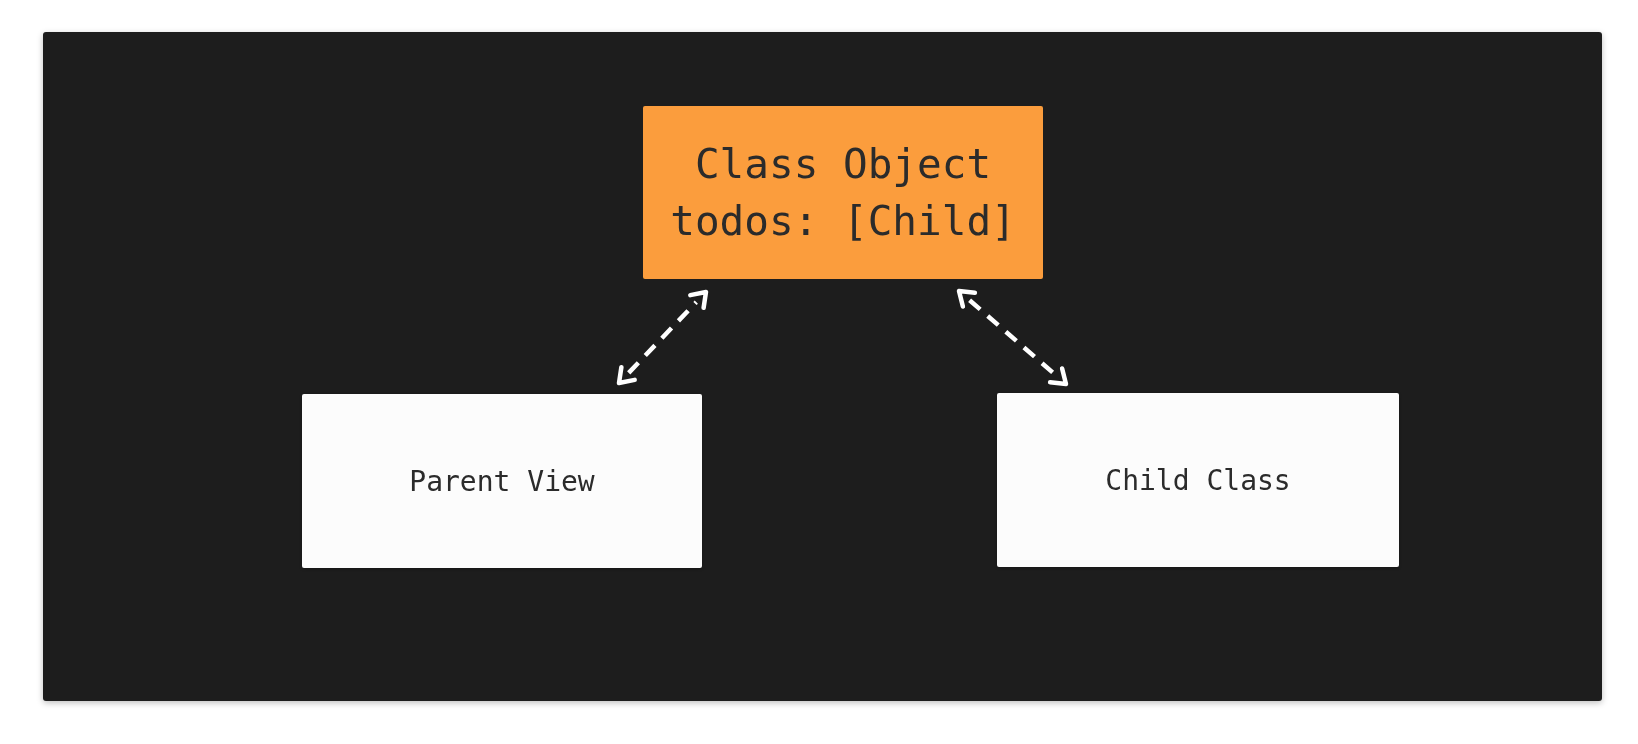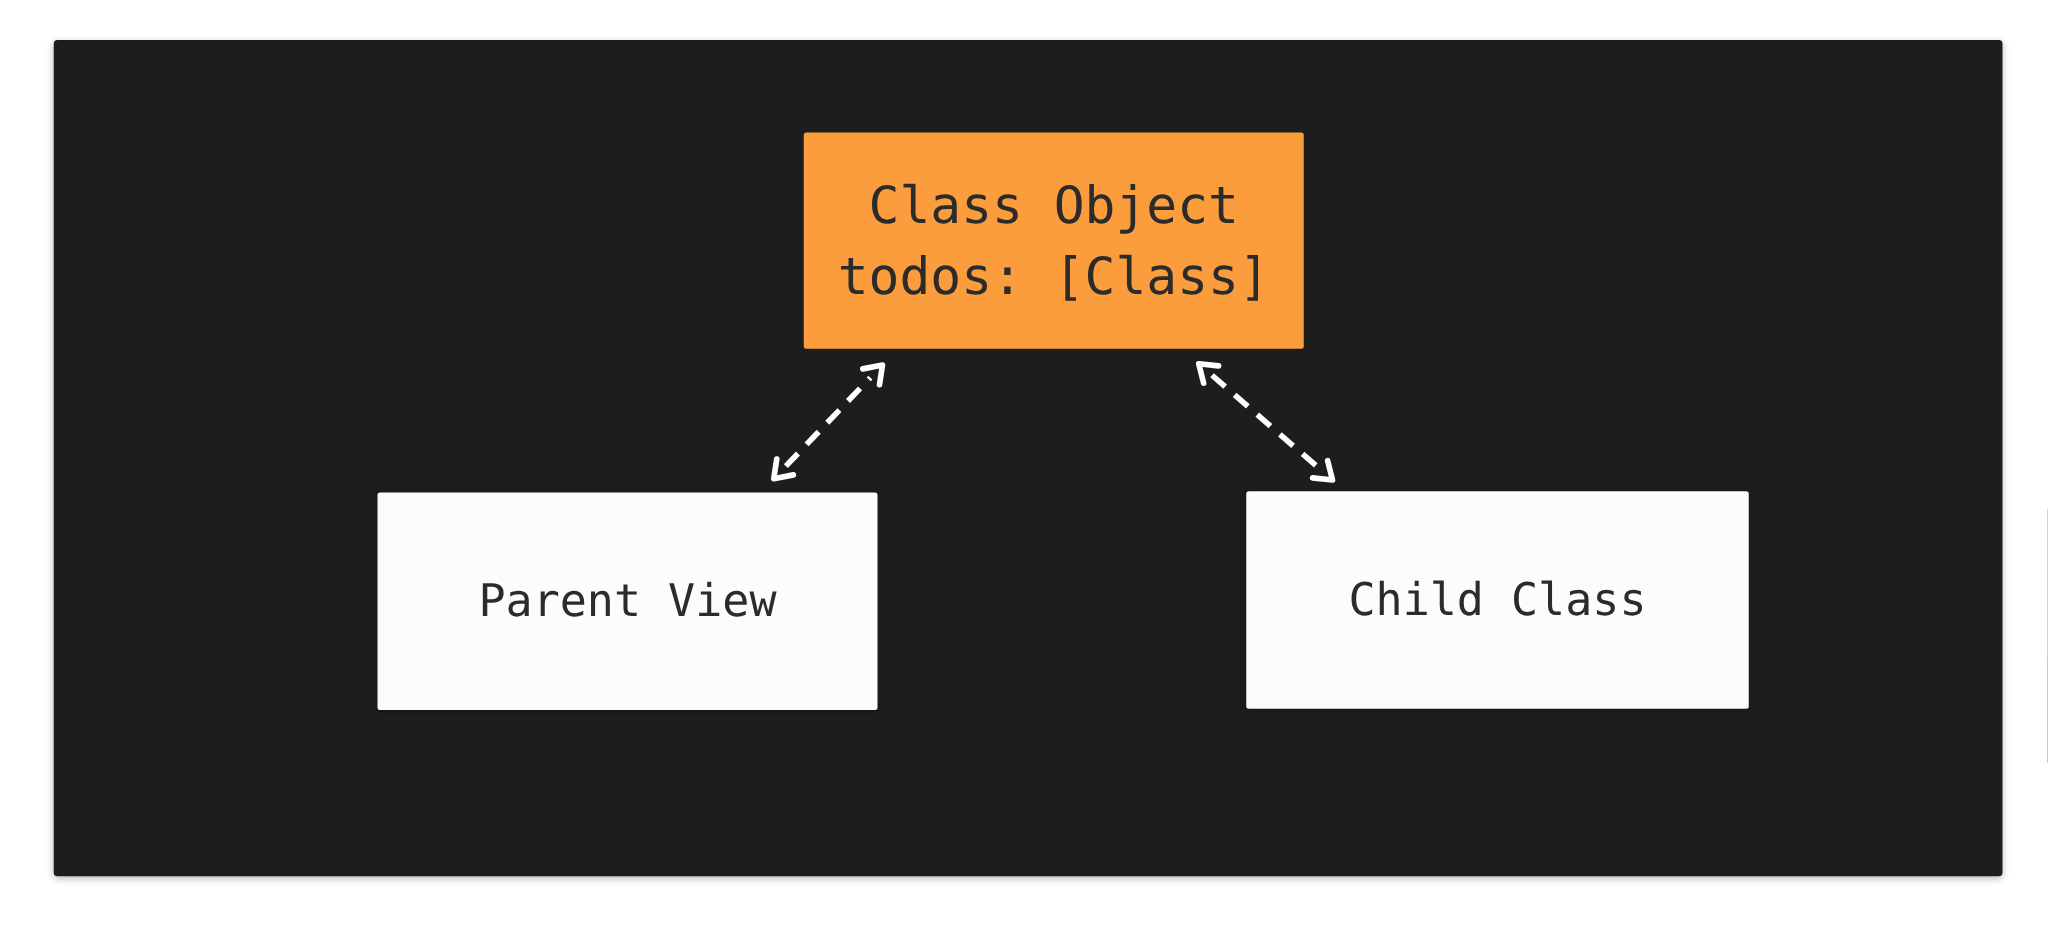--- a/index.html
+++ b/index.html
@@ -43,21 +43,21 @@
   }
   .node-accent {
     left: 600px; top: 74px;
     width: 400px; height: 173px;
     background: var(--accent-bg);
     font-size: 41px;
     line-height: 57px;
   }
   .node-plain {
     background: var(--node-bg);
-    font-size: 36px;
+    font-size: 28px;
     box-shadow: 0 1px 3px rgba(0,0,0,0.25);
     text-align: center;
   }
   .node-parent { left: 259px; top: 362px; width: 400px; height: 174px; }
   .node-child  { left: 954px; top: 361px; width: 402px; height: 174px; }
   .connectors {
     position: absolute;
     left: 0; top: 0;
     width: 1559px; height: 669px;
     color: var(--arrow);
@@ -91,21 +91,21 @@
       </g>
       <g>
         <line class="shaft" x1="926.6" y1="268.2" x2="1012.4" y2="342.8"></line>
         <polyline class="head" points="919.9,274.5 916,259 931.9,260.7"></polyline>
         <polyline class="head" points="1019.1,336.5 1023,352 1007.1,350.3"></polyline>
       </g>
     </svg>
 
     <div class="node node-accent">
       <div>Class Object</div>
-      <div>todos: [Class]</div>
+      <div>todos: [Child]</div>
     </div>
 
     <div class="node node-plain node-parent">
       <div>Parent View</div>
     </div>
 
     <div class="node node-plain node-child">
       <div>Child Class</div>
     </div>
 

